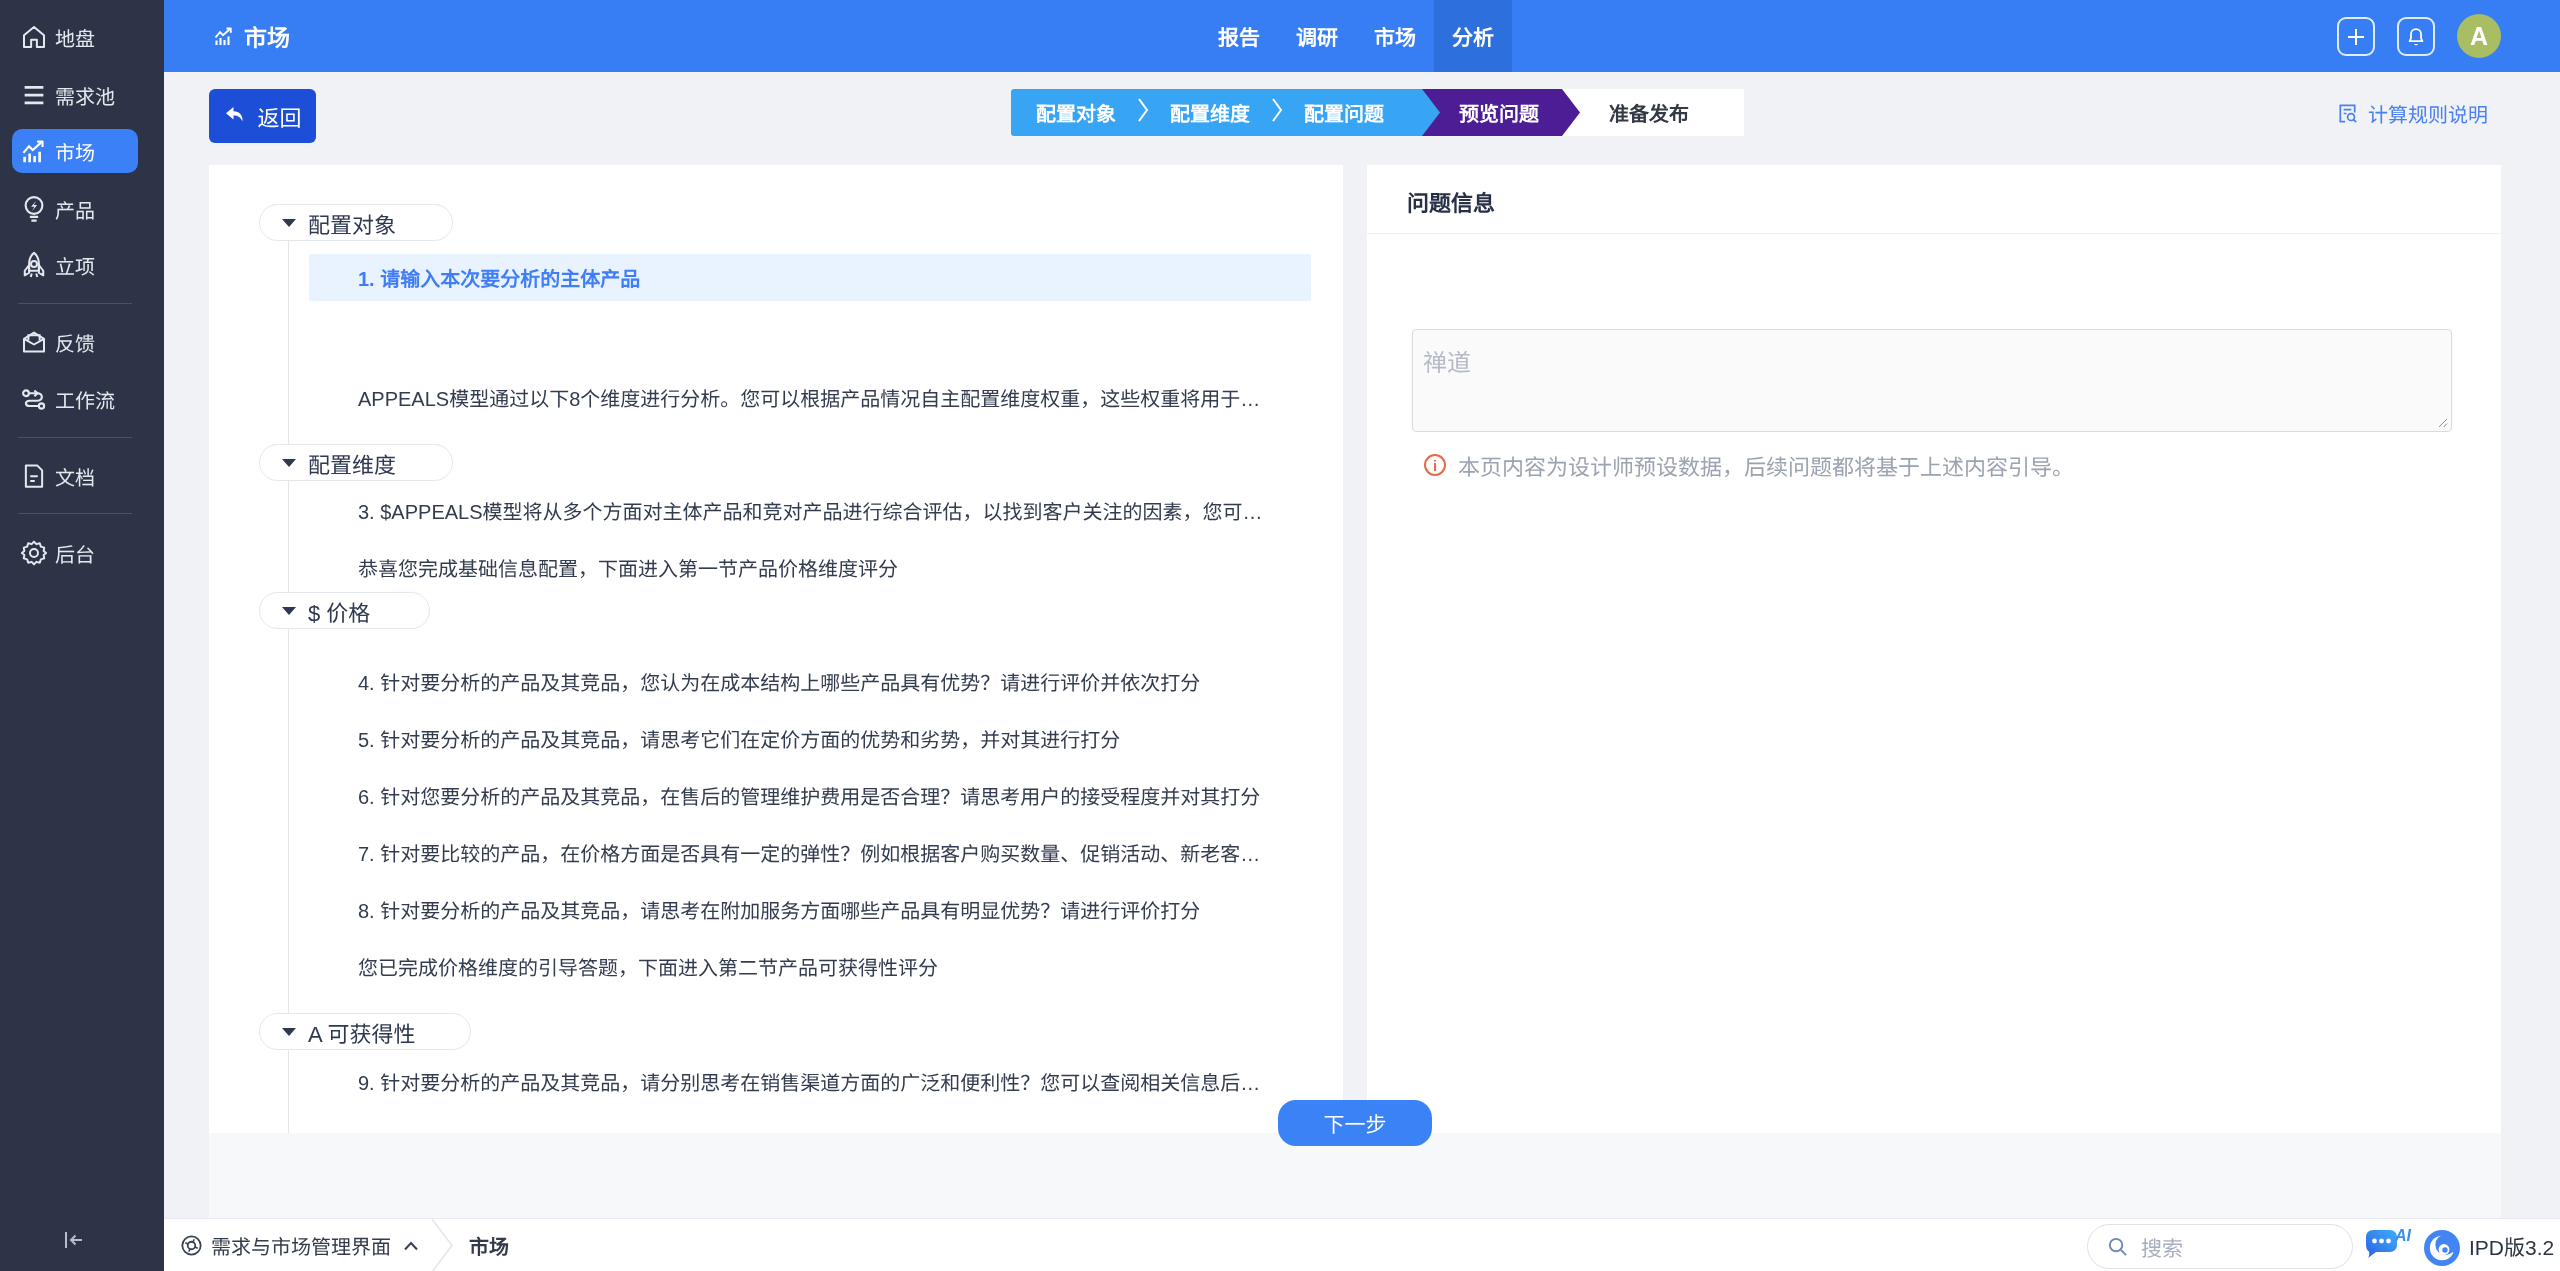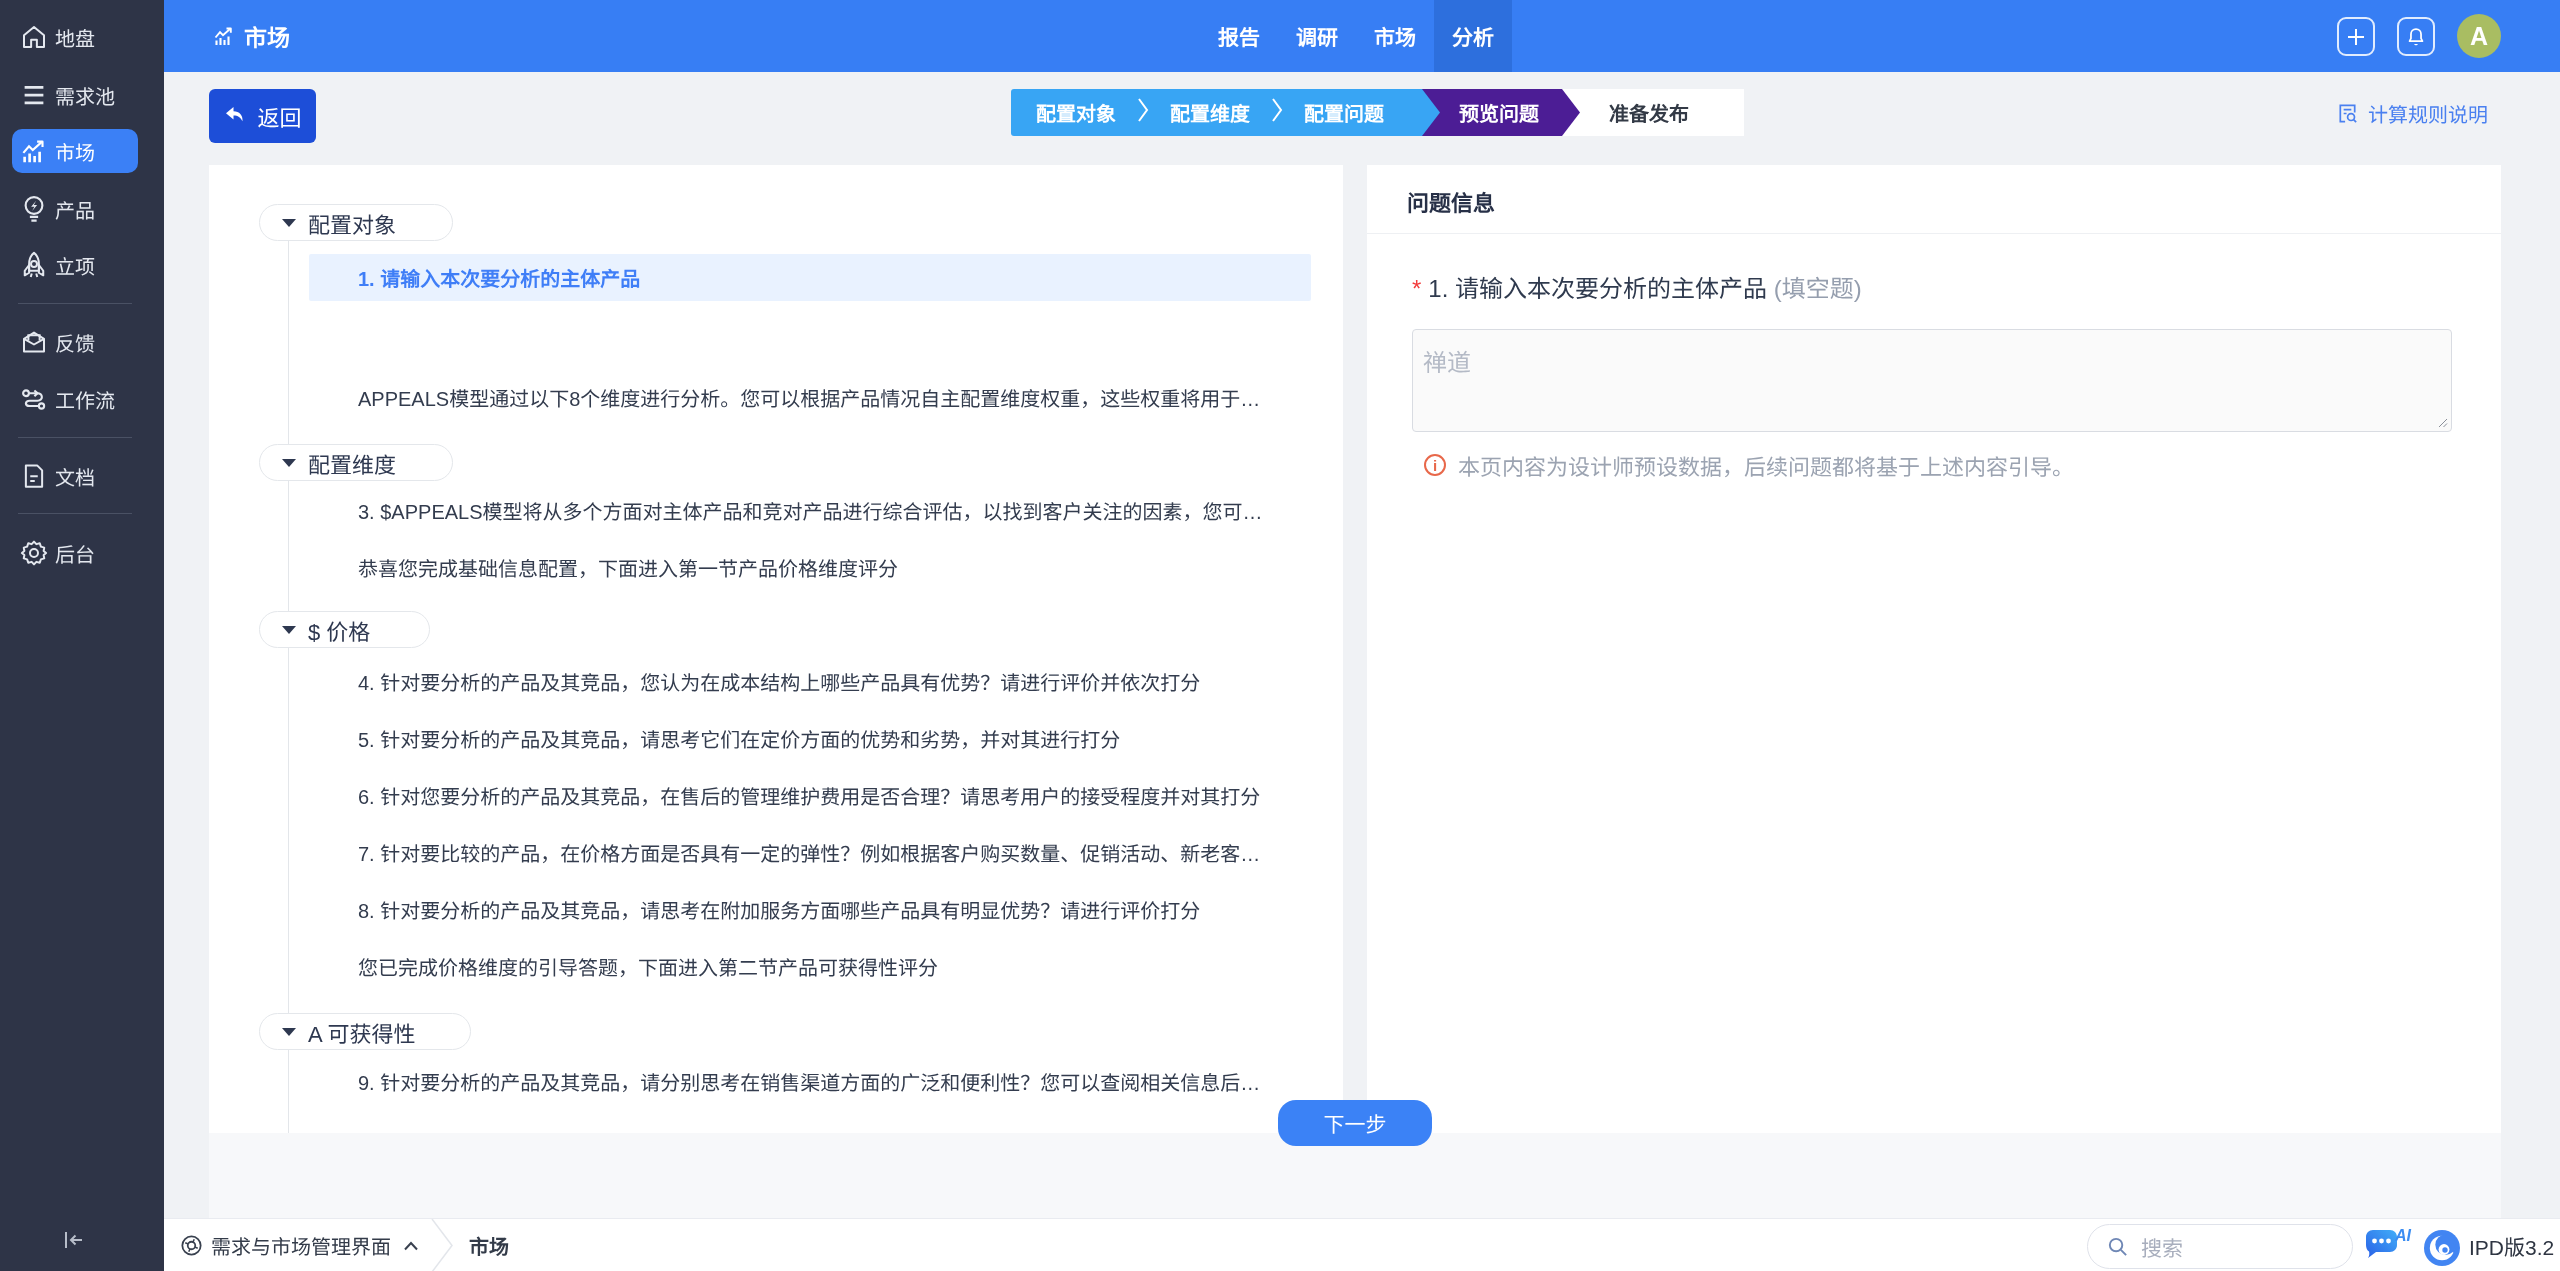--- a/index.html
+++ b/index.html
@@ -236,35 +236,34 @@
 
 <div class="panelL">
   <div class="vline"></div>
   <div class="qsel"></div>
   <div class="pill" style="top:39px; width:194px;"><span class="caret"></span>配置对象</div>
   <div class="qitem sel" style="top:98px;">1. 请输入本次要分析的主体产品</div>
   <div class="qitem" style="top:218px;">APPEALS模型通过以下8个维度进行分析。您可以根据产品情况自主配置维度权重，这些权重将用于…</div>
   <div class="pill" style="top:279px; width:194px;"><span class="caret"></span>配置维度</div>
   <div class="qitem" style="top:331px;">3. $APPEALS模型将从多个方面对主体产品和竞对产品进行综合评估，以找到客户关注的因素，您可…</div>
   <div class="qitem" style="top:388px;">恭喜您完成基础信息配置，下面进入第一节产品价格维度评分</div>
-  <div class="pill" style="top:446px; width:171px;"><span class="caret"></span>$ 价格</div>
+  <div class="pill" style="top:427px; width:171px;"><span class="caret"></span>$ 价格</div>
   <div class="qitem" style="top:502px;">4. 针对要分析的产品及其竞品，您认为在成本结构上哪些产品具有优势？请进行评价并依次打分</div>
   <div class="qitem" style="top:559px;">5. 针对要分析的产品及其竞品，请思考它们在定价方面的优势和劣势，并对其进行打分</div>
   <div class="qitem" style="top:616px;">6. 针对您要分析的产品及其竞品，在售后的管理维护费用是否合理？请思考用户的接受程度并对其打分</div>
   <div class="qitem" style="top:673px;">7. 针对要比较的产品，在价格方面是否具有一定的弹性？例如根据客户购买数量、促销活动、新老客…</div>
   <div class="qitem" style="top:730px;">8. 针对要分析的产品及其竞品，请思考在附加服务方面哪些产品具有明显优势？请进行评价打分</div>
   <div class="qitem" style="top:787px;">您已完成价格维度的引导答题，下面进入第二节产品可获得性评分</div>
   <div class="pill" style="top:848px; width:212px;"><span class="caret"></span>A 可获得性</div>
   <div class="qitem" style="top:902px;">9. 针对要分析的产品及其竞品，请分别思考在销售渠道方面的广泛和便利性？您可以查阅相关信息后…</div>
 </div>
 
 <div class="panelR">
   <div class="rp-head">问题信息</div>
   <div class="rp-line"></div>
-  <div class="rp-title"><span class="star">*</span>1. 请输入本次要分析的主体产品 <span class="tail">(填空题)</span></div>
   <div class="rp-ta">禅道
     <svg style="position:absolute; right:3px; bottom:3px;" width="12" height="12" viewBox="0 0 12 12" stroke="#8a8f99" stroke-width="1">
         <path d="M11 3 L3 11 M11 7.5 L7.5 11"></path>
       </svg>
   </div>
   <div class="rp-info"><span class="ic">i</span>本页内容为设计师预设数据，后续问题都将基于上述内容引导。</div>
 </div>
 
 <div class="strip"></div>
 <div class="btn-next">下一步</div>

